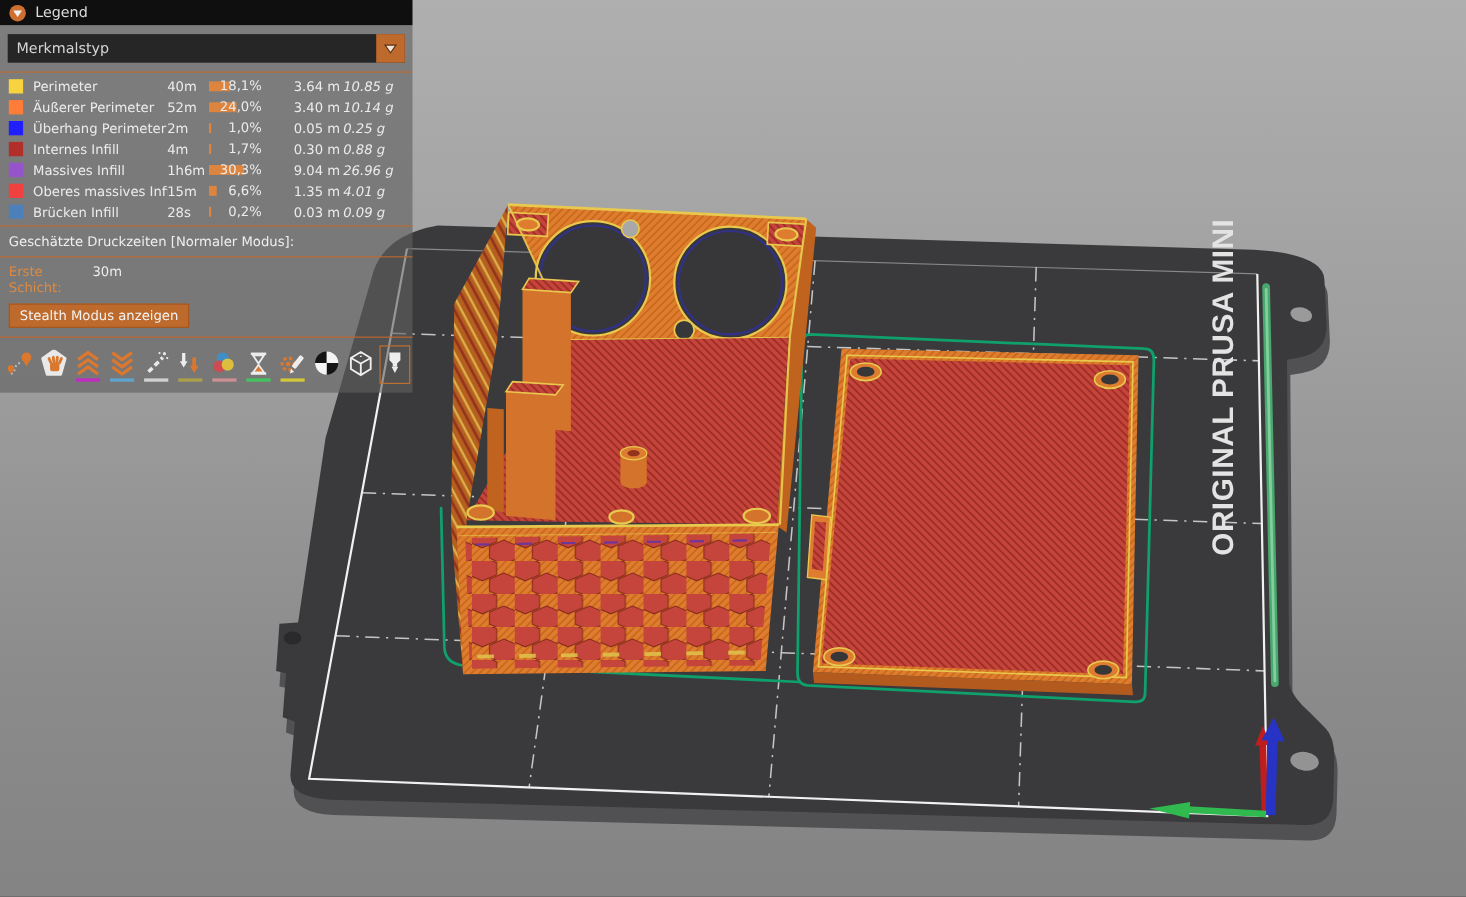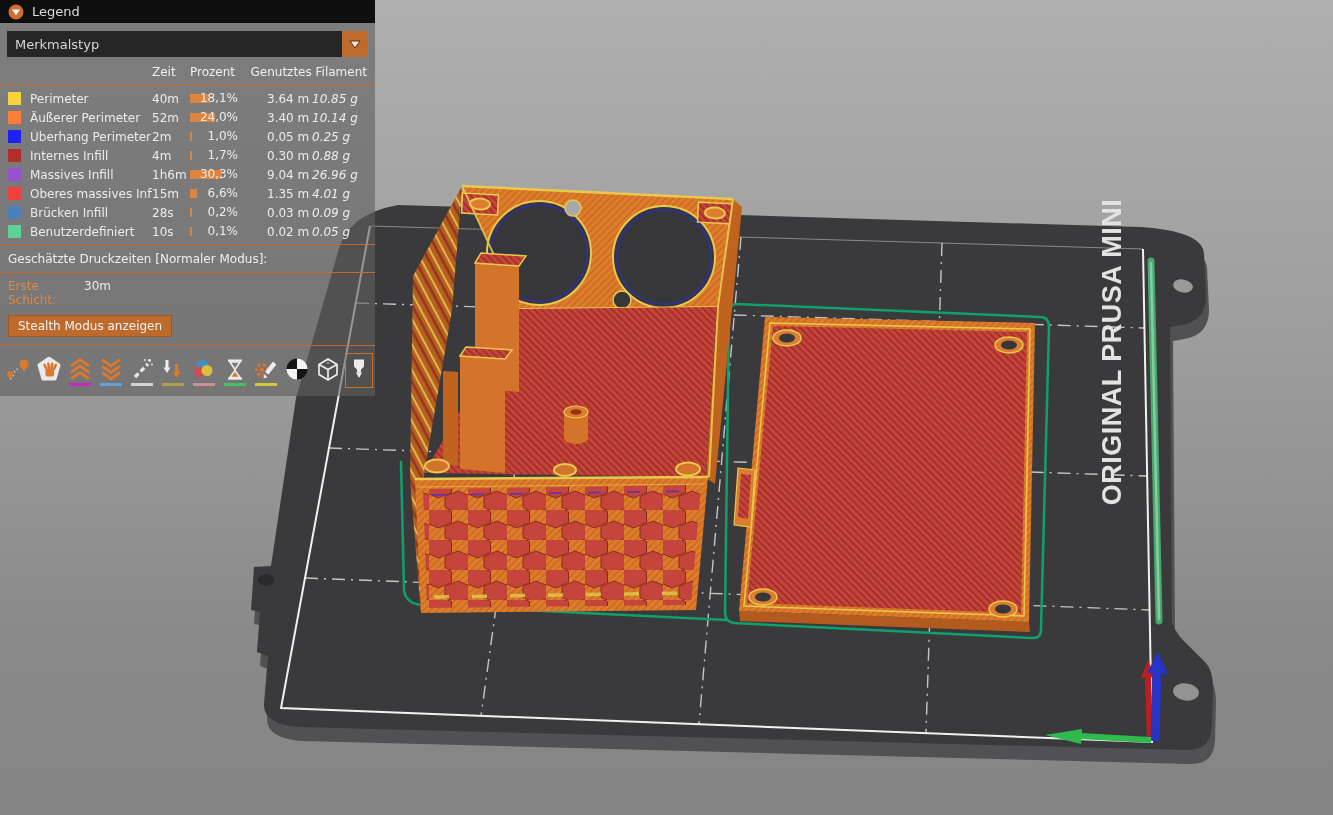--- a/index.html
+++ b/index.html
@@ -192,25 +192,20 @@
         <div class="dropdown">
           <span>Merkmalstyp</span>
           <span class="dd-btn">
             <svg width="18" height="18" viewBox="0 0 18 18">
               <polygon points="4,6 14,6 9,13" fill="#F0E6D8" stroke="#5A2E10" stroke-width="1"></polygon>
             </svg>
           </span>
         </div>
       </div>
 
-      <div class="thead">
-        <span class="th-zeit">Zeit</span>
-        <span class="th-proz">Prozent</span>
-        <span class="th-fil">Genutztes Filament</span>
-      </div>
       <div class="sep"></div>
 
       <div id="rows">
           <div class="lrow">
             <span class="swatch" style="background: rgb(247, 212, 63);"></span>
             <span class="lbl">Perimeter</span>
             <span class="time">40m</span>
             <span class="pctcell">
               <span class="bar" style="width: 19.005px;"></span>
               <span class="pct">18,1%</span>
@@ -276,31 +271,20 @@
           <div class="lrow">
             <span class="swatch" style="background: rgb(77, 128, 186);"></span>
             <span class="lbl">Brücken Infill</span>
             <span class="time">28s</span>
             <span class="pctcell">
               <span class="bar" style="width: 1.5px;"></span>
               <span class="pct">0,2%</span>
             </span>
             <span class="m">0.03 m</span>
             <span class="g">0.09 g</span>
-          </div>
-          <div class="lrow">
-            <span class="swatch" style="background: rgb(94, 209, 148);"></span>
-            <span class="lbl">Benutzerdefiniert</span>
-            <span class="time">10s</span>
-            <span class="pctcell">
-              <span class="bar" style="width: 1.5px;"></span>
-              <span class="pct">0,1%</span>
-            </span>
-            <span class="m">0.02 m</span>
-            <span class="g">0.05 g</span>
           </div>
         </div>
 
       <div class="sep"></div>
       <div class="times-head">Geschätzte Druckzeiten [Normaler Modus]:</div>
       <div class="sep"></div>
 
       <div class="time-row">
         <span class="tlabel">Erste Schicht:</span>
         <span class="tval">30m</span>

